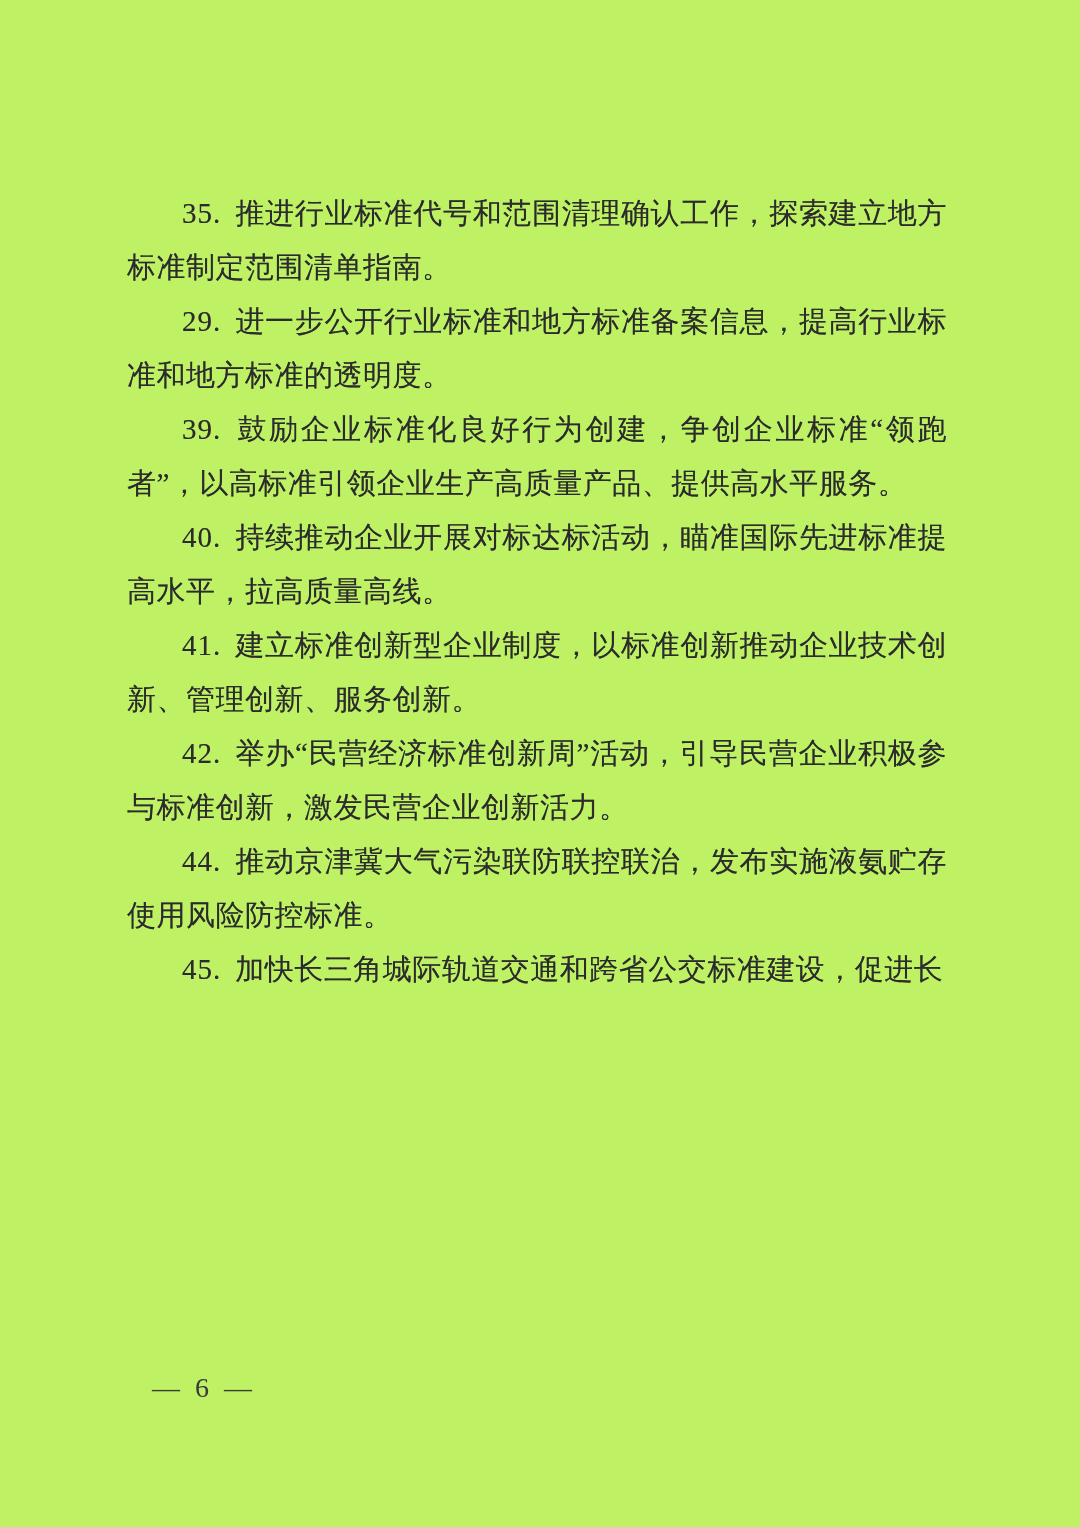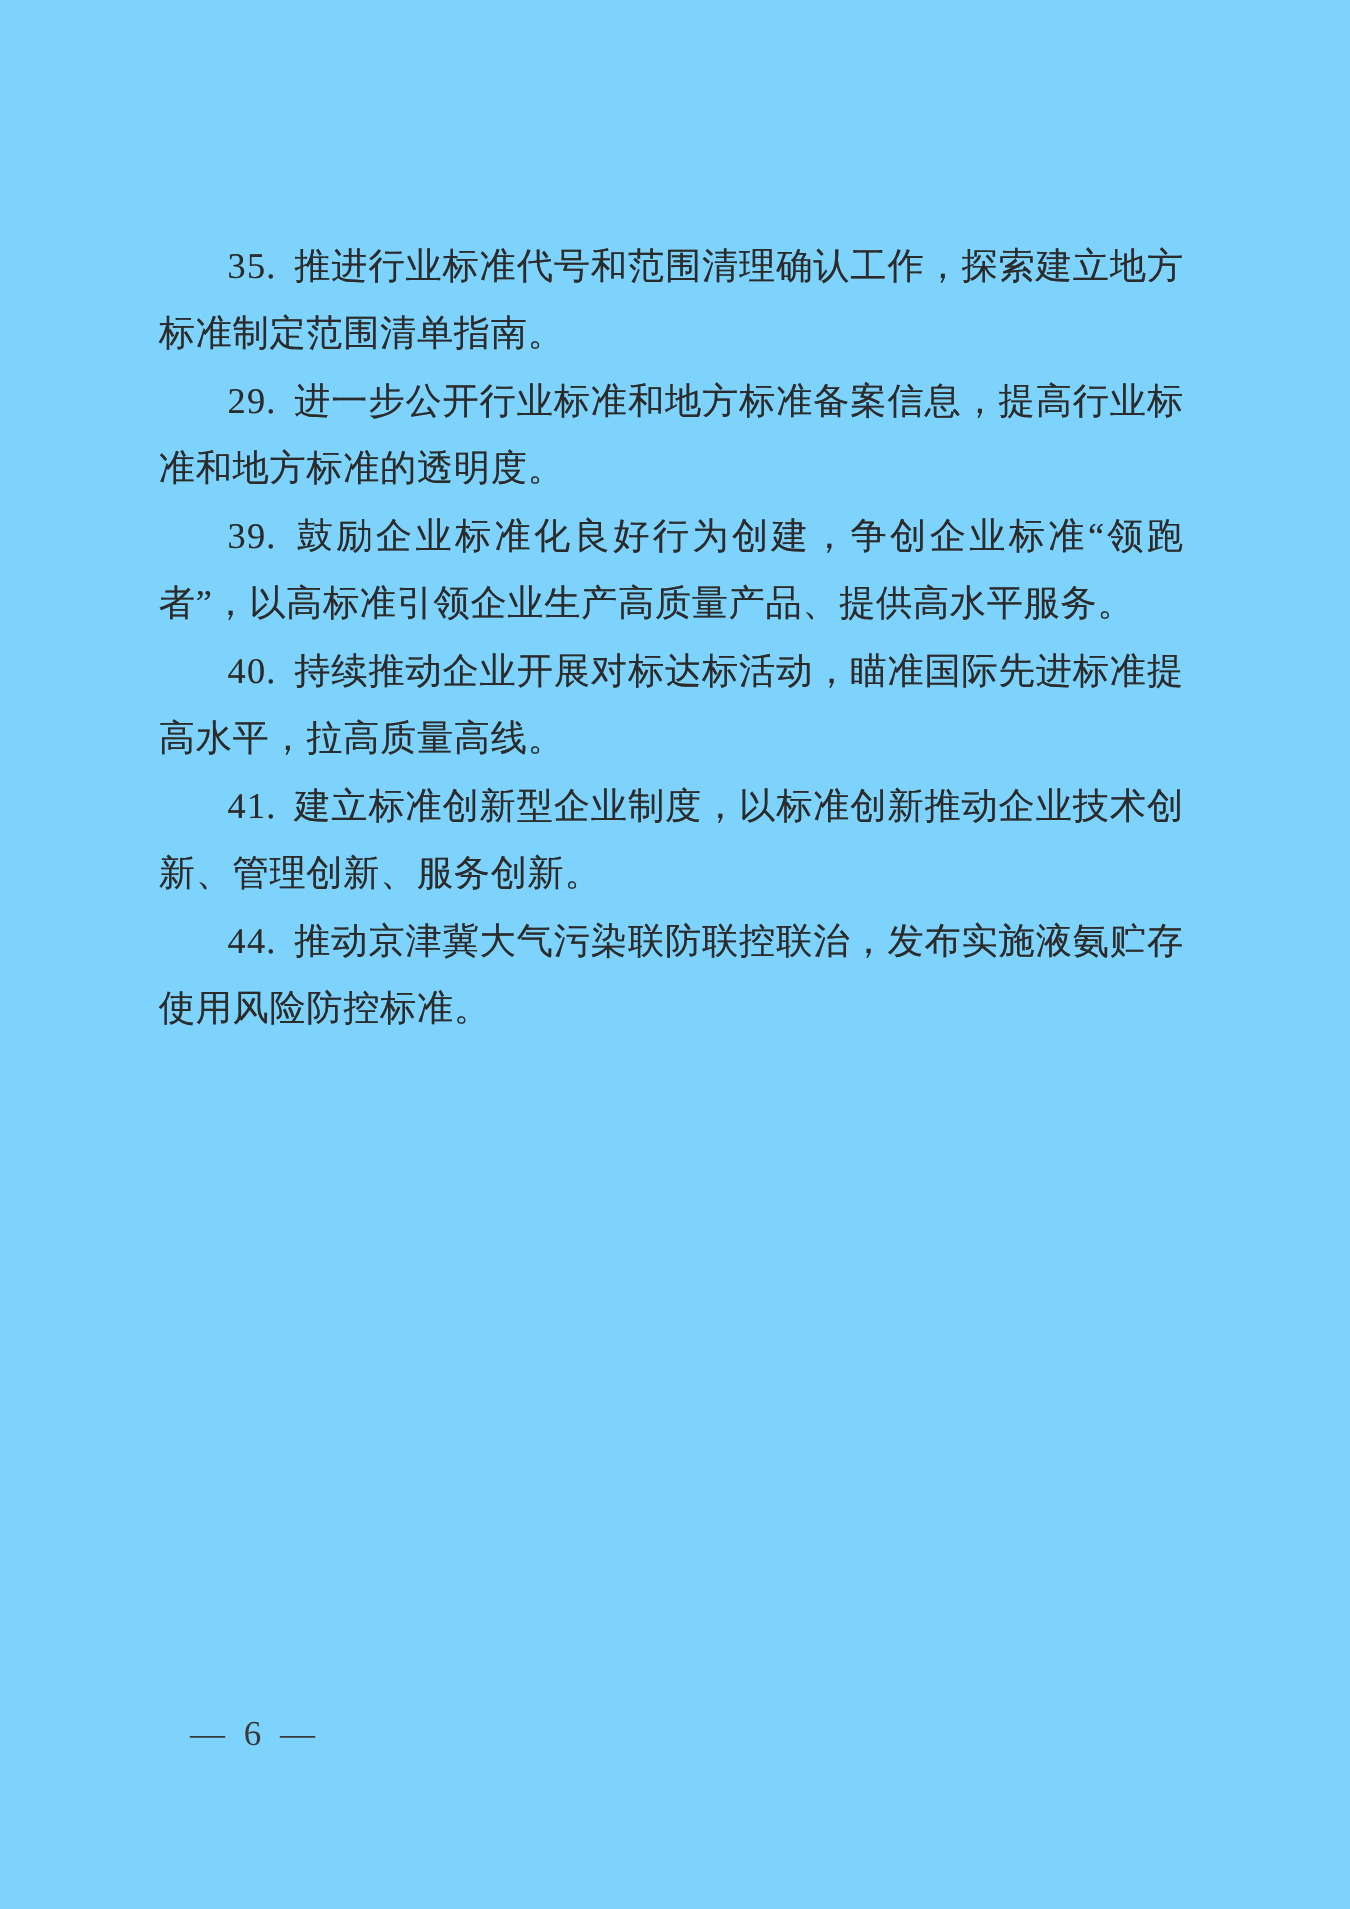--- a/index.html
+++ b/index.html
@@ -13,21 +13,21 @@
     position: relative;
     overflow: hidden;
     font-family: "Liberation Serif", "DejaVu Serif", serif;
   }
   .doc-page {
     position: absolute;
     left: 0;
     top: 0;
     width: 1080px;
     height: 1527px;
-    background: #7dd3fc;
+    background: #bef264;
   }
   .doc-body {
     position: absolute;
     left: 127px;
     top: 186px;
     width: 820px;
     color: #2b2b2b;
   }
   p.doc-item {
     margin: 0;
@@ -66,21 +66,23 @@
     <p class="doc-item"><span class="item-number">29.</span><span>进一步公开行业标准和地方标准备案信息，提高行业标准和地方标准的透明度。</span></p>
 
 
 
     <p class="doc-item"><span class="item-number">39.</span><span>鼓励企业标准化良好行为创建，争创企业标准“领跑者”，以高标准引领企业生产高质量产品、提供高水平服务。</span></p>
 
     <p class="doc-item"><span class="item-number">40.</span><span>持续推动企业开展对标达标活动，瞄准国际先进标准提高水平，拉高质量高线。</span></p>
 
     <p class="doc-item"><span class="item-number">41.</span><span>建立标准创新型企业制度，以标准创新推动企业技术创新、管理创新、服务创新。</span></p>
 
+    <p class="doc-item"><span class="item-number">42.</span><span>举办“民营经济标准创新周”活动，引导民营企业积极参与标准创新，激发民营企业创新活力。</span></p>
 
 
     <p class="doc-item"><span class="item-number">44.</span><span>推动京津冀大气污染联防联控联治，发布实施液氨贮存使用风险防控标准。</span></p>
 
+    <p class="doc-item"><span class="item-number">45.</span><span>加快长三角城际轨道交通和跨省公交标准建设，促进长</span></p>
 
   </div>
 
   <div class="page-number">— 6 —</div>
 </div>
 
 </body></html>

